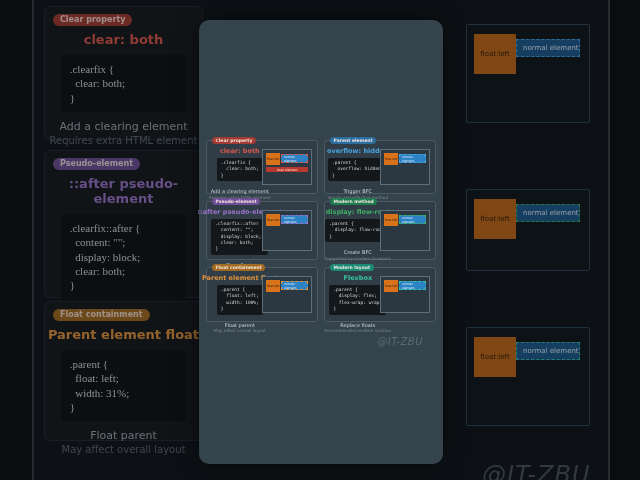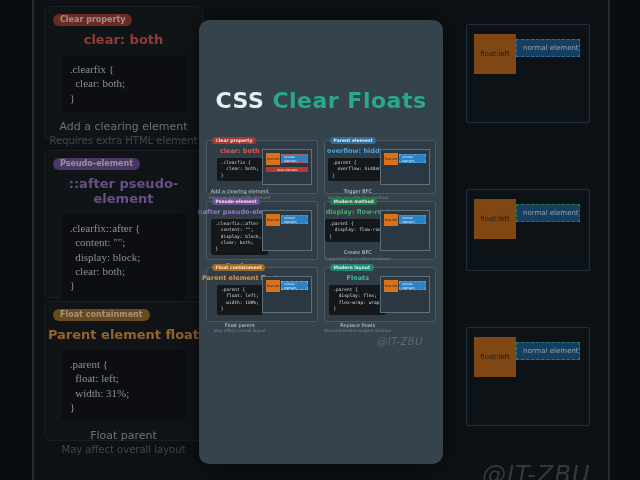--- a/index.html
+++ b/index.html
@@ -165,24 +165,20 @@
   </div>
 
   <div class="dim"></div>
 
   <div class="strip left"></div>
   <div class="strip right"></div>
   <div class="edge-line left"></div>
   <div class="edge-line right"></div>
 
   <div class="card">
-    <div class="card-title">
-      <span class="t-prefix">CSS</span>
-      <span class="t-highlight">Clear Floats</span>
-    </div>
 
     <div class="grid">
 
       <section class="panel" style="--accent: #d9564a; --badge-bg: #a23b31;">
         <span class="p-badge">Clear property</span>
         <div class="p-left">
           <div class="p-title">clear: both</div>
           <pre class="p-code">.clearfix {
   clear: both;
 }</pre>
@@ -259,21 +255,21 @@
         </div>
         <div class="p-diagram">
           <div class="d-float">float:left</div>
           <div class="d-normal">normal element</div>
         </div>
       </section>
 
       <section class="panel" style="--accent: #36bfa3; --badge-bg: #1b8a74;">
         <span class="p-badge">Modern layout</span>
         <div class="p-left">
-          <div class="p-title">Floats</div>
+          <div class="p-title">Flexbox</div>
           <pre class="p-code">.parent {
   display: flex;
   flex-wrap: wrap;
 }</pre>
           <div class="p-cap1">Replace floats</div>
           <div class="p-cap2">Recommended modern solution</div>
         </div>
         <div class="p-diagram">
           <div class="d-float">float:left</div>
           <div class="d-normal">normal element</div>

